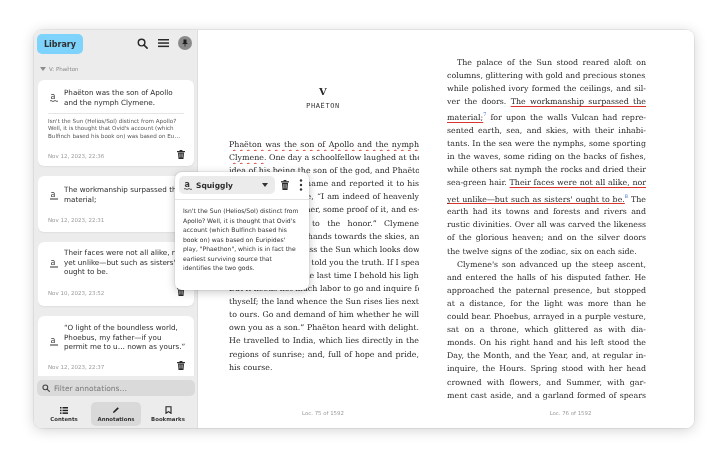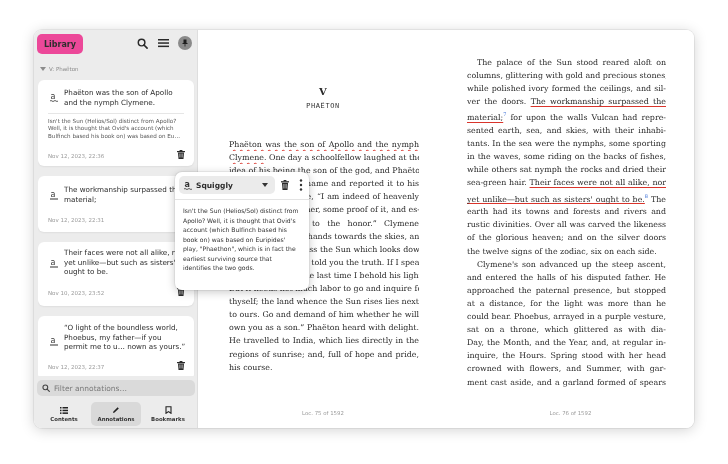--- a/index.html
+++ b/index.html
@@ -13,21 +13,21 @@
   }
 
   
   .sidebar {
     position: absolute; left: 0; top: 0; width: 164px; height: 100%;
     background: #ececec; border-right: 1px solid #dedede;
   }
   .sb-header { position: absolute; left: 0; top: 0; width: 100%; height: 30px; }
   .library-btn {
     position: absolute; left: 3px; top: 4px; width: 46px; height: 20px;
-    background: #ec4899; border-radius: 5px; font-size: 8px; font-weight: bold;
+    background: #7dd3fc; border-radius: 5px; font-size: 8px; font-weight: bold;
     color: #2e2e2e; display: flex; align-items: center; justify-content: center;
   }
   .hdr-icon { position: absolute; top: 6px; width: 14px; height: 14px; display: flex; align-items: center; justify-content: center; }
   .hdr-icon.search { left: 101px; }
   .hdr-icon.menu { left: 122px; }
   .hdr-icon.pin { left: 144px; width: 14px; height: 14px; border-radius: 50%; background: #8a8a8a; }
 
   .section-label {
     position: absolute; left: 6px; top: 36px; font-size: 5.5px; color: #8c8c8c;
     display: flex; align-items: center; gap: 3px;
@@ -248,21 +248,21 @@
       <span class="line">to ours. Go and demand of him whether he will</span>
       <span class="line">own you as a son.” Phaëton heard with delight.</span>
       <span class="line">He travelled to India, which lies directly in the</span>
       <span class="line">regions of sunrise; and, full of hope and pride,</span>
       <span class="line last">his course.</span>
     </div>
     <div class="loc">Loc. 75 of 1592</div>
   </div>
 
   <div class="page right serif">
-    <div class="text-block" style="left:20px;top:26px;width:199px;">
+    <div class="text-block" style="left:0;top:26px;width:199px;">
       <span class="line" style="padding-left:10px;">The palace of the Sun stood reared aloft on</span>
       <span class="line">columns, glittering with gold and precious stones,</span>
       <span class="line">while polished ivory formed the ceilings, and sil-</span>
       <span class="line">ver the doors. <span class="hl-underline">The workmanship surpassed the</span></span>
       <span class="line"><span class="hl-underline">material;</span><span class="fn">7</span> for upon the walls Vulcan had repre-</span>
       <span class="line">sented earth, sea, and skies, with their inhabi-</span>
       <span class="line">tants. In the sea were the nymphs, some sporting</span>
       <span class="line">in the waves, some riding on the backs of fishes,</span>
       <span class="line">while others sat nymph the rocks and dried their</span>
       <span class="line">sea-green hair. <span class="hl-underline">Their faces were not all alike, nor</span></span>
@@ -270,20 +270,21 @@
       <span class="line">earth had its towns and forests and rivers and</span>
       <span class="line">rustic divinities. Over all was carved the likeness</span>
       <span class="line">of the glorious heaven; and on the silver doors</span>
       <span class="line last">the twelve signs of the zodiac, six on each side.</span>
       <span class="line" style="padding-left:10px;">Clymene's son advanced up the steep ascent,</span>
       <span class="line">and entered the halls of his disputed father. He</span>
       <span class="line">approached the paternal presence, but stopped</span>
       <span class="line">at a distance, for the light was more than he</span>
       <span class="line">could bear. Phoebus, arrayed in a purple vesture,</span>
       <span class="line">sat on a throne, which glittered as with dia-</span>
+      <span class="line">monds. On his right hand and his left stood the</span>
       <span class="line">Day, the Month, and the Year, and, at regular in-</span>
       <span class="line">inquire, the Hours. Spring stood with her head</span>
       <span class="line">crowned with flowers, and Summer, with gar-</span>
       <span class="line">ment cast aside, and a garland formed of spears</span>
     </div>
     <div class="loc">Loc. 76 of 1592</div>
   </div>
 
   <div class="popover">
     <div class="pop-select">

